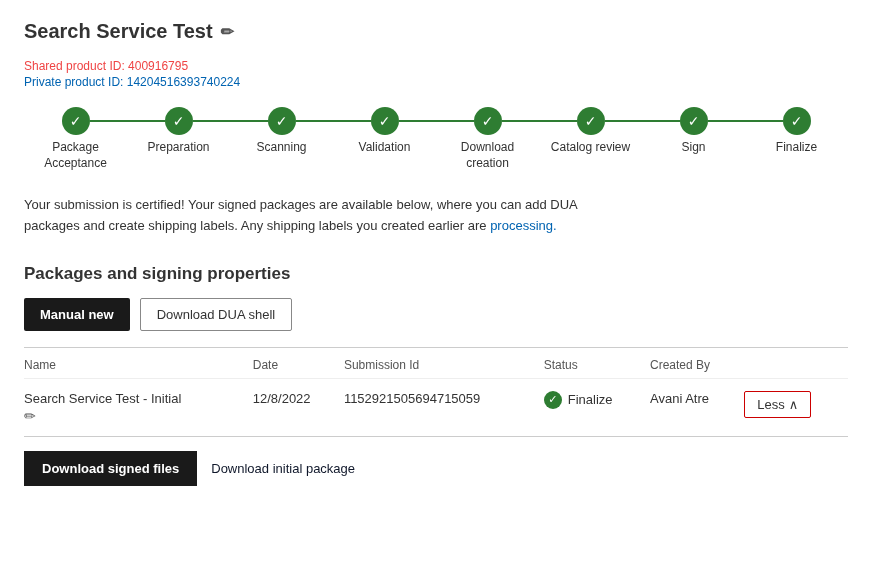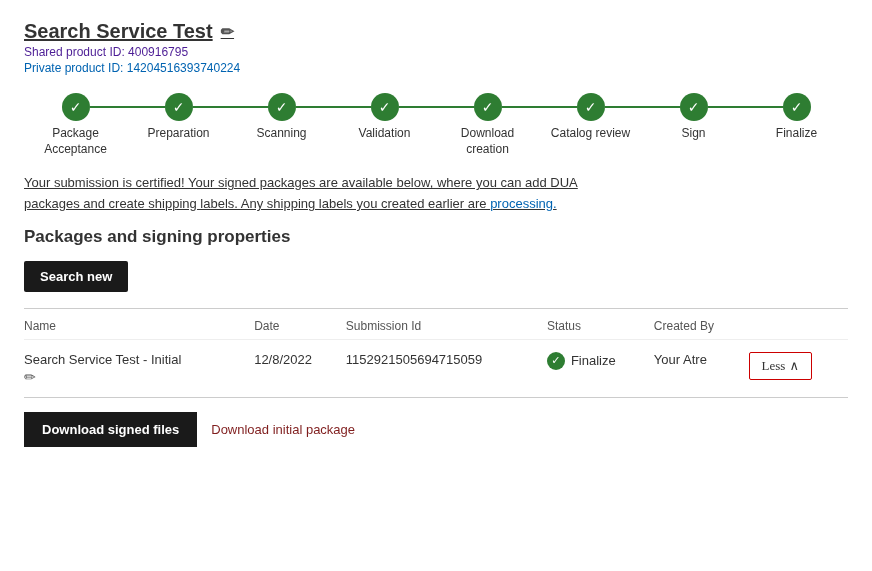--- a/index.html
+++ b/index.html
@@ -11,31 +11,30 @@
       width: 872px;
       min-height: 571px;
       padding: 20px 24px;
     }
     .page-title {
       font-size: 20px;
       font-weight: 700;
       display: flex;
       align-items: center;
       gap: 8px;
-      text-decoration: underline;
     }
     .edit-icon {
       color: #555;
       font-size: 16px;
       cursor: pointer;
     }
     .subtitle {
       font-size: 12px;
-      color: #4c1d95;
-      margin-top: 2px;
+      color: #ef4444;
+      margin-top: 16px;
     }
     .private-id {
       color: #0063b1;
       font-size: 12px;
     }
 
     
     .progress-container {
       margin-top: 18px;
       display: flex;
@@ -85,37 +84,36 @@
       font-size: 12px;
       color: #333;
       text-align: center;
       margin-top: 5px;
       max-width: 80px;
       line-height: 1.3;
     }
 
     
     .cert-message {
-      margin-top: 16px;
+      margin-top: 24px;
       font-size: 13px;
       color: #333;
       line-height: 1.6;
       max-width: 580px;
-      text-decoration: underline;
     }
     .cert-message a {
       color: #0063b1;
       text-decoration: none;
     }
 
     
     .packages-title {
       font-size: 17px;
       font-weight: 700;
-      margin-top: 12px;
+      margin-top: 27px;
       margin-bottom: 14px;
     }
 
     .btn-row {
       display: flex;
       gap: 10px;
       margin-bottom: 16px;
     }
     .btn-dark {
       background: #1a1a1a;
@@ -182,21 +180,20 @@
       border: 1.5px solid #c00;
       color: #333;
       background: #fff;
       padding: 5px 12px;
       font-size: 13px;
       cursor: pointer;
       border-radius: 2px;
       display: flex;
       align-items: center;
       gap: 4px;
-      font-family: Liberation Serif, serif;
     }
     .edit-row-icon {
       color: #555;
       font-size: 14px;
       cursor: pointer;
       margin-top: 2px;
     }
 
     
     .bottom-divider {
@@ -214,21 +211,21 @@
       background: #1a1a1a;
       color: #fff;
       border: none;
       padding: 10px 18px;
       font-size: 13px;
       font-weight: 600;
       cursor: pointer;
       border-radius: 0;
     }
     .link-action {
-      color: #7f1d1d;
+      color: #0f172a;
       font-size: 13px;
       text-decoration: none;
       cursor: pointer;
       background: none;
       border: none;
       padding: 0;
     }
   </style>
 </head>
 <body>
@@ -325,21 +322,22 @@
   </div>
 </div>
 
 <div class="cert-message">
   Your submission is certified! Your signed packages are available below, where you can add DUA packages and create shipping labels. Any shipping labels you created earlier are <a>processing.</a>
 </div>
 
 <div class="packages-title">Packages and signing properties</div>
 
 <div class="btn-row">
-  <button class="btn-dark">Search new</button>
+  <button class="btn-dark">Manual new</button>
+  <button class="btn-outline">Download DUA shell</button>
 </div>
 
 <hr class="table-divider">
 
 <table class="pkg-table">
   <thead>
     <tr>
       <th>Name</th>
       <th>Date</th>
       <th>Submission Id</th>
@@ -355,21 +353,21 @@
         <div class="edit-row-icon">✏</div>
       </td>
       <td>12/8/2022</td>
       <td>1152921505694715059</td>
       <td>
         <div class="finalize-badge">
           <div class="finalize-check">✓</div>
           <span>Finalize</span>
         </div>
       </td>
-      <td>Your Atre</td>
+      <td>Avani Atre</td>
       <td>
         <button class="less-btn">
           <span>Less</span>
           <span>∧</span>
         </button>
       </td>
     </tr>
   </tbody>
 </table>
 

